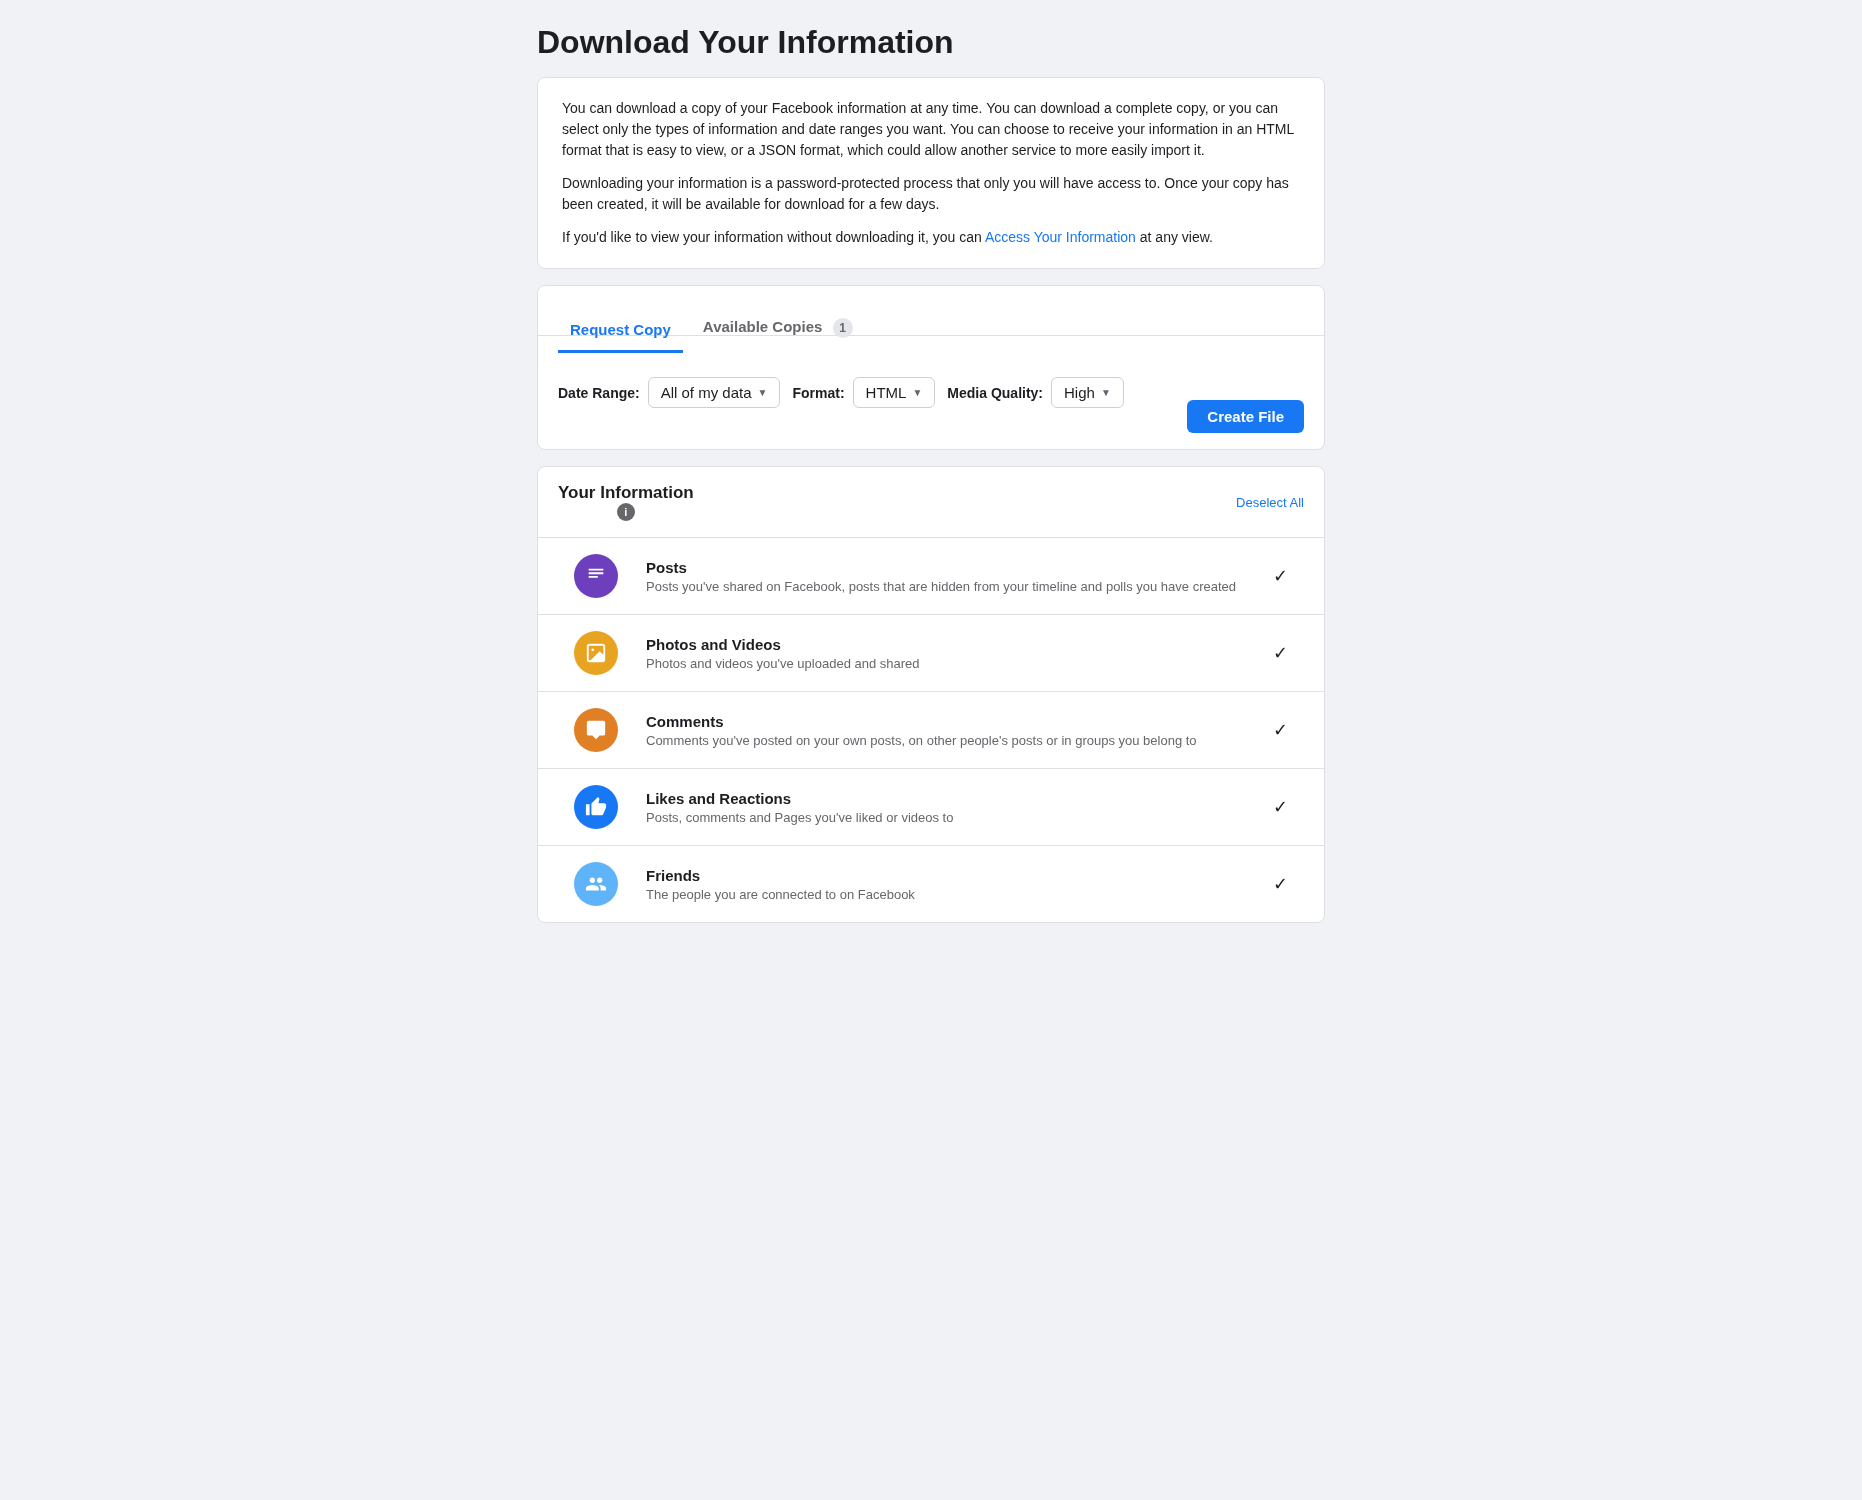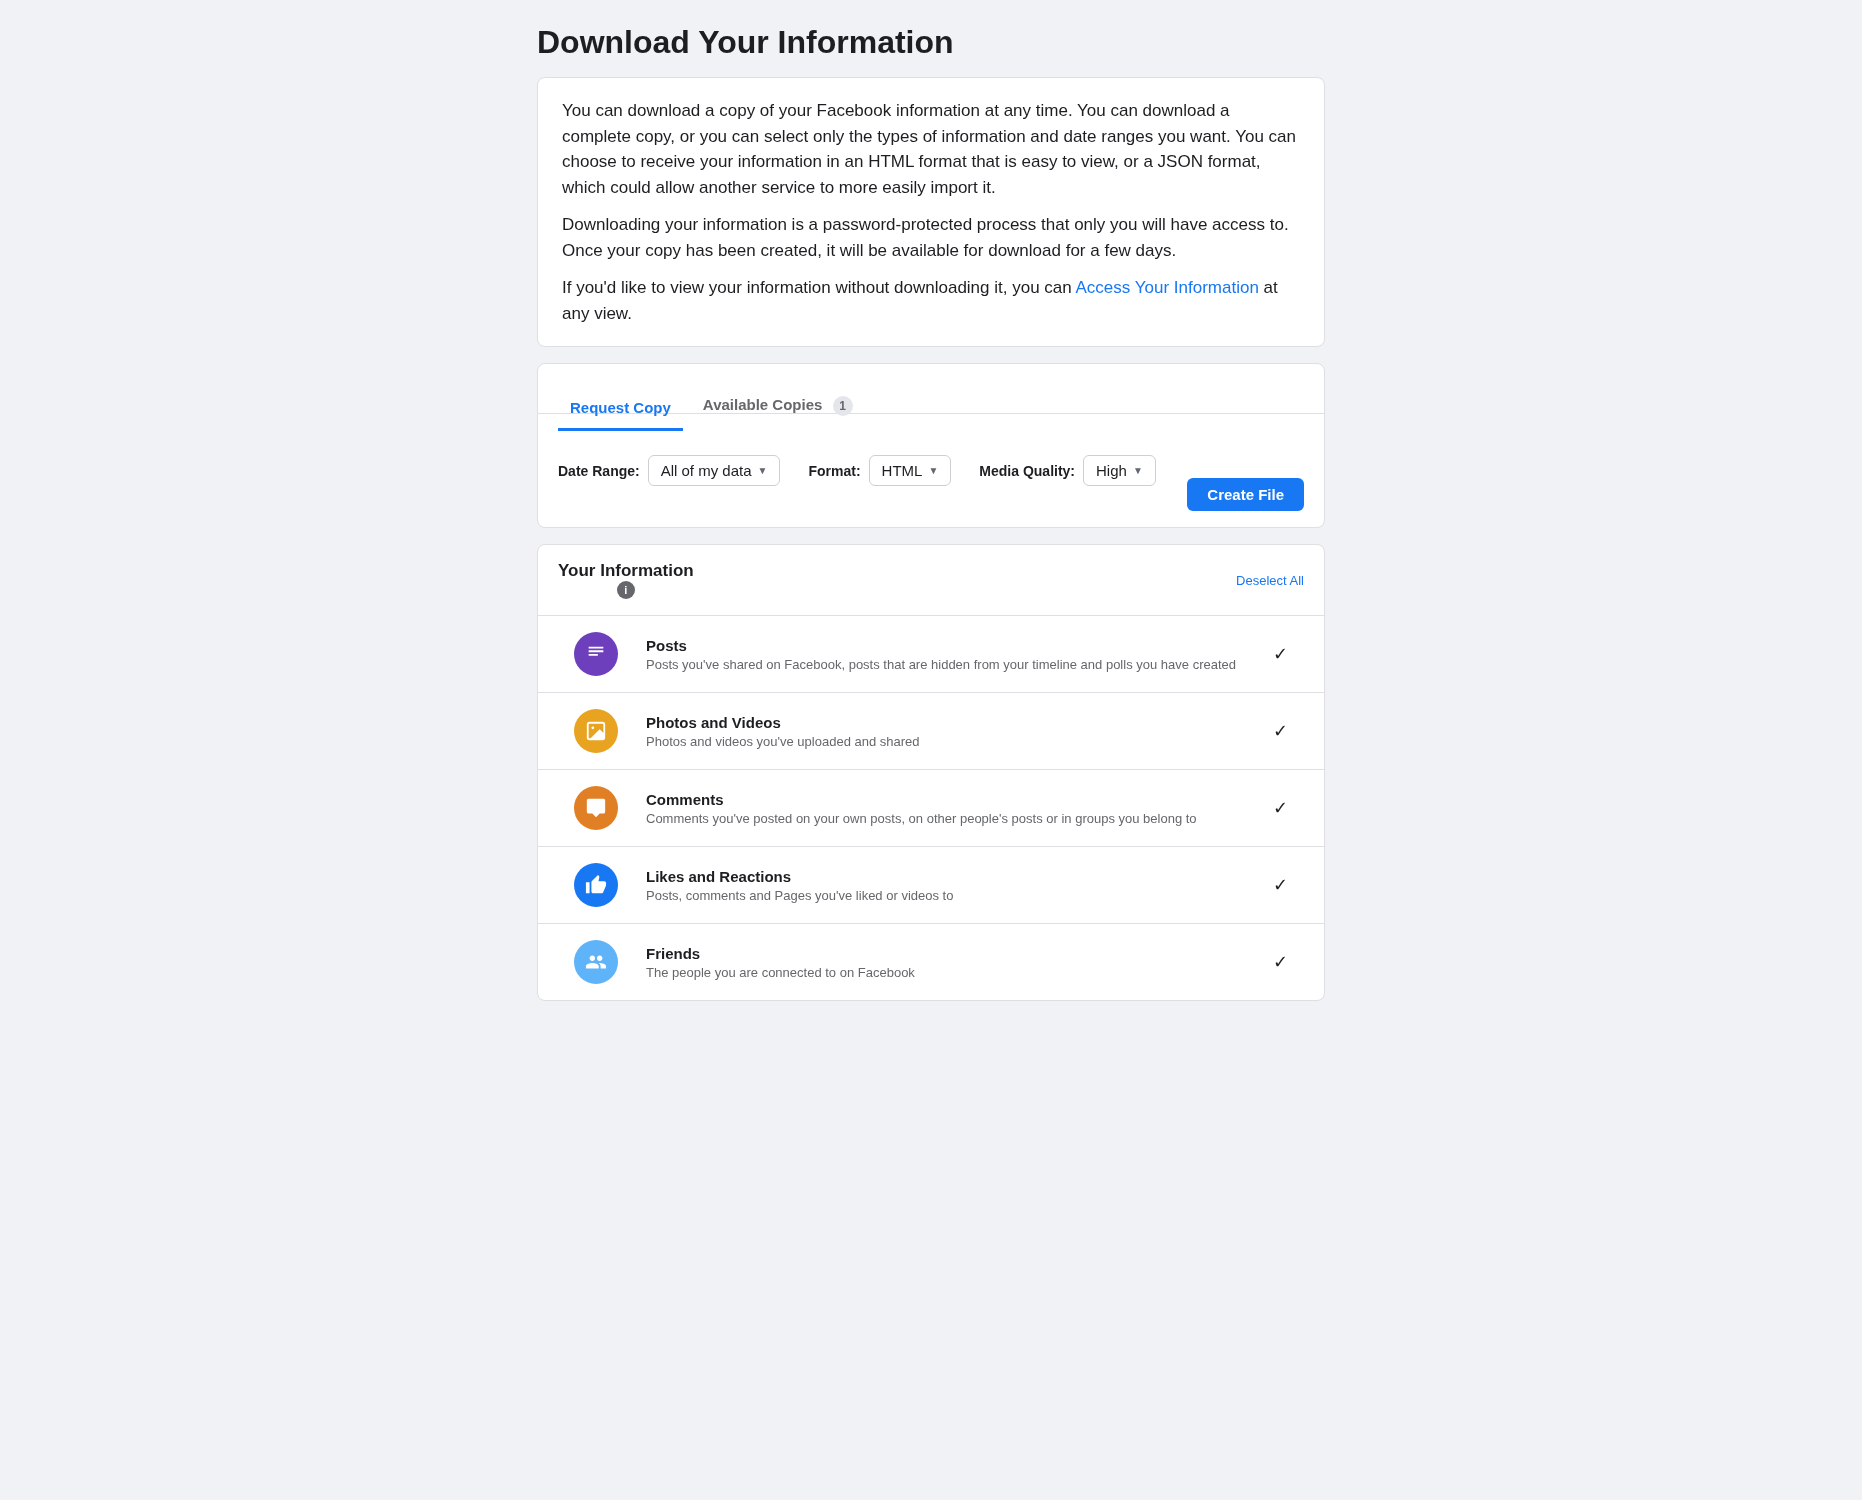--- a/index.html
+++ b/index.html
@@ -24,21 +24,21 @@
       background: #fff;
       border: 1px solid #dddfe2;
       border-radius: 8px;
       padding: 20px 24px;
       margin-bottom: 16px;
       line-height: 1.5;
       color: #1c1e21;
     }
     .info-card p {
       margin-bottom: 12px;
-      font-size: 17px;
+      font-size: 14px;
     }
     .info-card p:last-child {
       margin-bottom: 0;
     }
     .info-card a {
       color: #1877f2;
       text-decoration: none;
     }
     .tabs-card {
       background: #fff;
@@ -79,21 +79,21 @@
       border-radius: 10px;
       min-width: 20px;
       height: 20px;
       padding: 0 6px;
       margin-left: 6px;
     }
     .controls-row {
       display: flex;
       align-items: center;
       padding: 16px 20px;
-      gap: 28px;
+      gap: 12px;
       flex-wrap: wrap;
     }
     .control-group {
       display: flex;
       align-items: center;
       gap: 8px;
     }
     .control-label {
       font-size: 14px;
       font-weight: 600;

